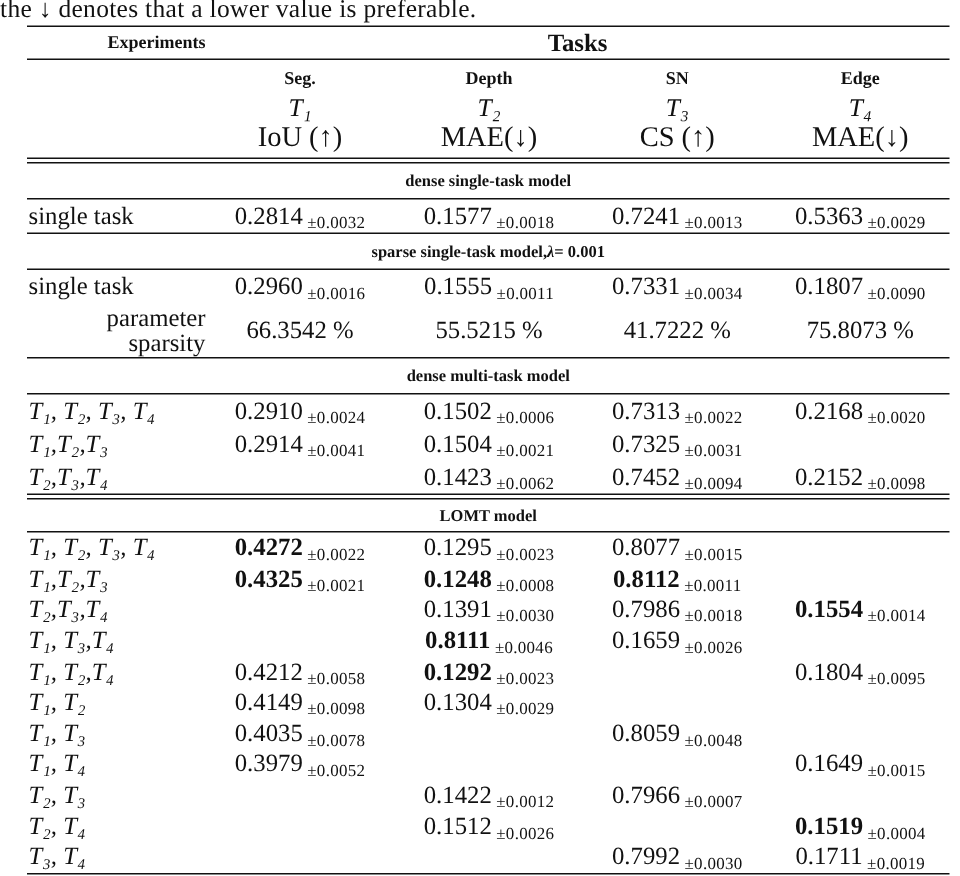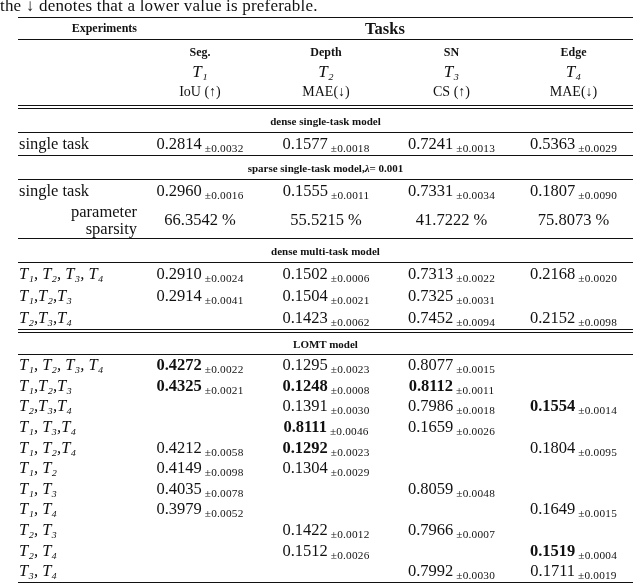--- a/index.html
+++ b/index.html
@@ -38,21 +38,21 @@
   .exp-h{font-size:12px;font-weight:bold;text-align:right;}
   .tasks-h{font-size:16.5px;font-weight:bold;text-align:center;}
   .sec-title{
     text-align:center;font-weight:bold;font-size:11px;
     height:23px;display:flex;align-items:center;justify-content:center;
   }
   .sec-title .lam{font-style:italic;font-weight:bold;}
   .col-h{text-align:center;line-height:20px;}
   .col-h .nm{font-weight:bold;font-size:12px;display:block;}
   .col-h .tt{font-style:italic;font-size:17px;display:block;}
-  .col-h .mt{font-size:14px;display:block;}
+  .col-h .mt{font-size:19px;display:block;}
   .v{display:inline-block;}
   .pm{display:inline-block;font-size:11.3px;margin-left:3px;position:relative;top:3px;letter-spacing:.2px;text-align:right;}
   .pm:empty{display:none;}
 </style>
 </head>
 <body>
 
 <div class="caption">the ↓ denotes that a lower value is preferable.</div>
 
 <div class="tbl">

